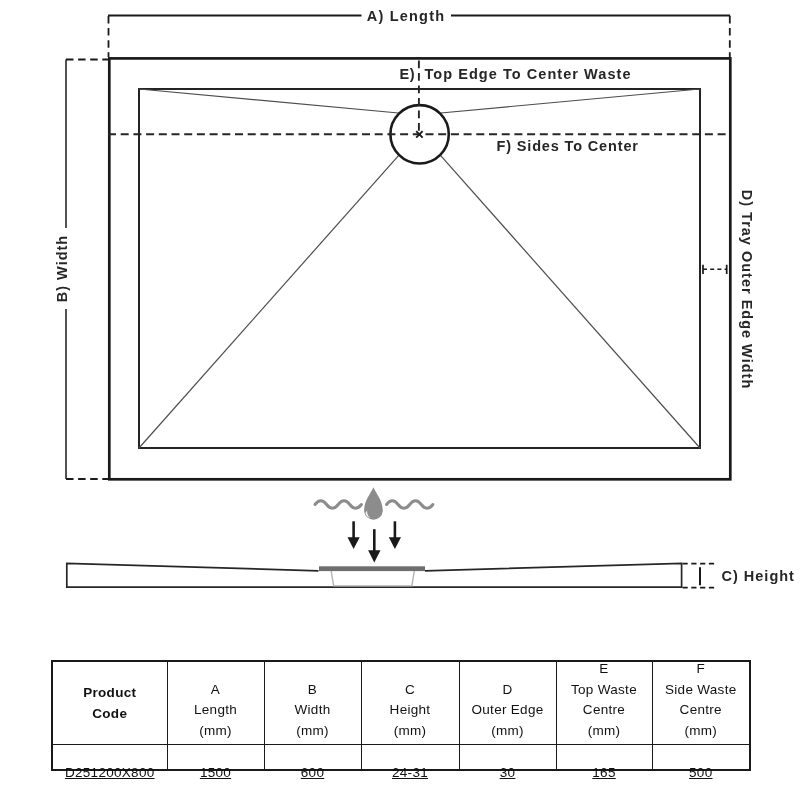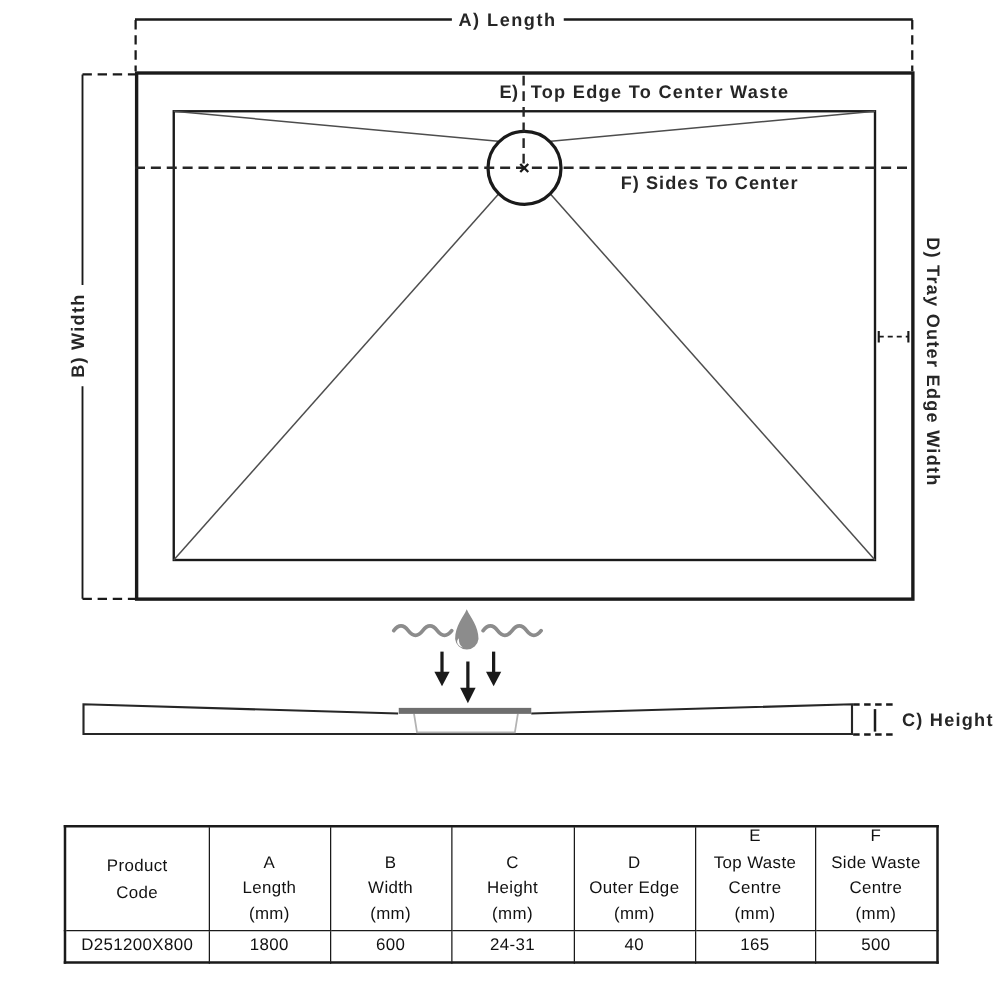--- a/index.html
+++ b/index.html
@@ -4,23 +4,23 @@
 <style>
   html,body{margin:0;padding:0;background:#fff;}
   #page{position:relative;width:800px;height:800px;background:#fff;overflow:hidden;
         font-family:"Liberation Sans",sans-serif;}
   svg text{font-family:"Liberation Sans",sans-serif;font-weight:bold;fill:#262626;}
   table{border-collapse:collapse;table-layout:fixed;
         font-family:"Liberation Sans",sans-serif;font-size:13.5px;color:#111;letter-spacing:0.3px;}
   td{text-align:center;border:1.5px solid #1a1a1a;padding:0;line-height:20.5px;}
   tr.hdr td{vertical-align:top;}
   tr.hdr td div{position:relative;top:-2.75px;}
-  tr.hdr td.pc div{top:21.2px;}
+  tr.hdr td.pc div{top:21.2px;font-weight:bold;}
   tr.dat td{vertical-align:top;}
-  tr.dat td div{position:relative;top:1px;}
+  tr.dat td div{position:relative;top:18px;text-decoration:underline;}
 </style>
 </head>
 <body>
 <div id="page">
 <svg width="800" height="800" viewBox="0 0 800 800" style="position:absolute;left:0;top:0">
 
   <path d="M108,15.5 H361.5 M451,15.5 H730.2" stroke="#1a1a1a" stroke-width="2" fill="none"></path>
   <text x="406" y="20.5" font-size="14.5" text-anchor="middle" letter-spacing="1.2">A) Length</text>
   <path d="M108.5,16 V57 M729.8,16 V57" stroke="#1a1a1a" stroke-width="1.8" stroke-dasharray="7.5 4.6" fill="none"></path>
 
@@ -115,30 +115,30 @@
             </td>
     <td>
               <div>F<br>Side Waste<br>Centre<br>(mm)</div>
             </td>
   </tr>
   <tr class="dat" style="height:25px">
     <td>
               <div>D251200X800</div>
             </td>
     <td>
-              <div>1800</div>
+              <div>1500</div>
             </td>
     <td>
               <div>600</div>
             </td>
     <td>
               <div>24-31</div>
             </td>
     <td>
-              <div>40</div>
+              <div>30</div>
             </td>
     <td>
               <div>165</div>
             </td>
     <td>
               <div>500</div>
             </td>
   </tr>
 </tbody>
       </table>

